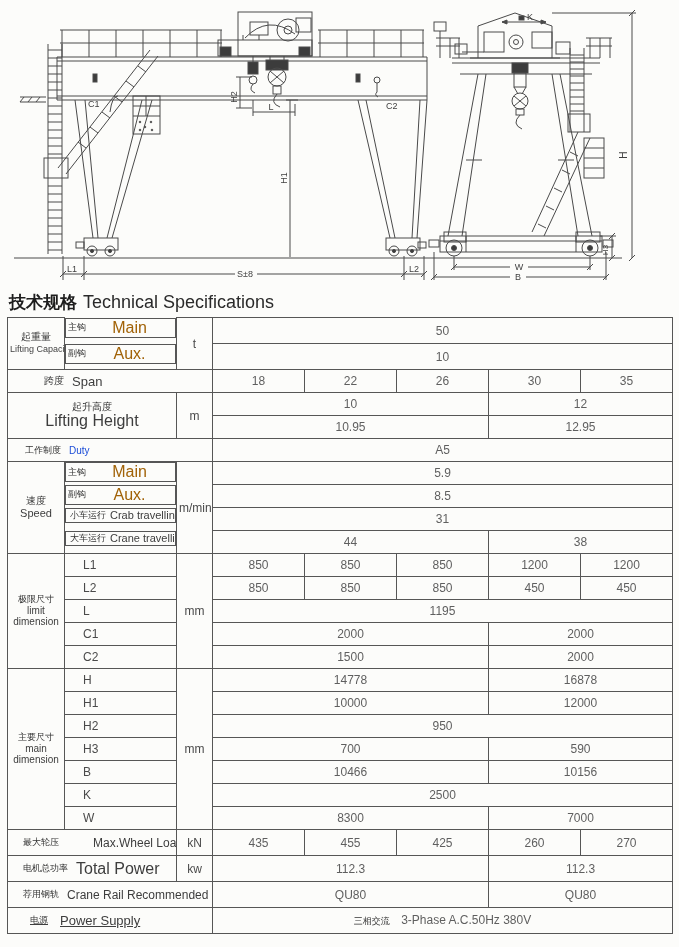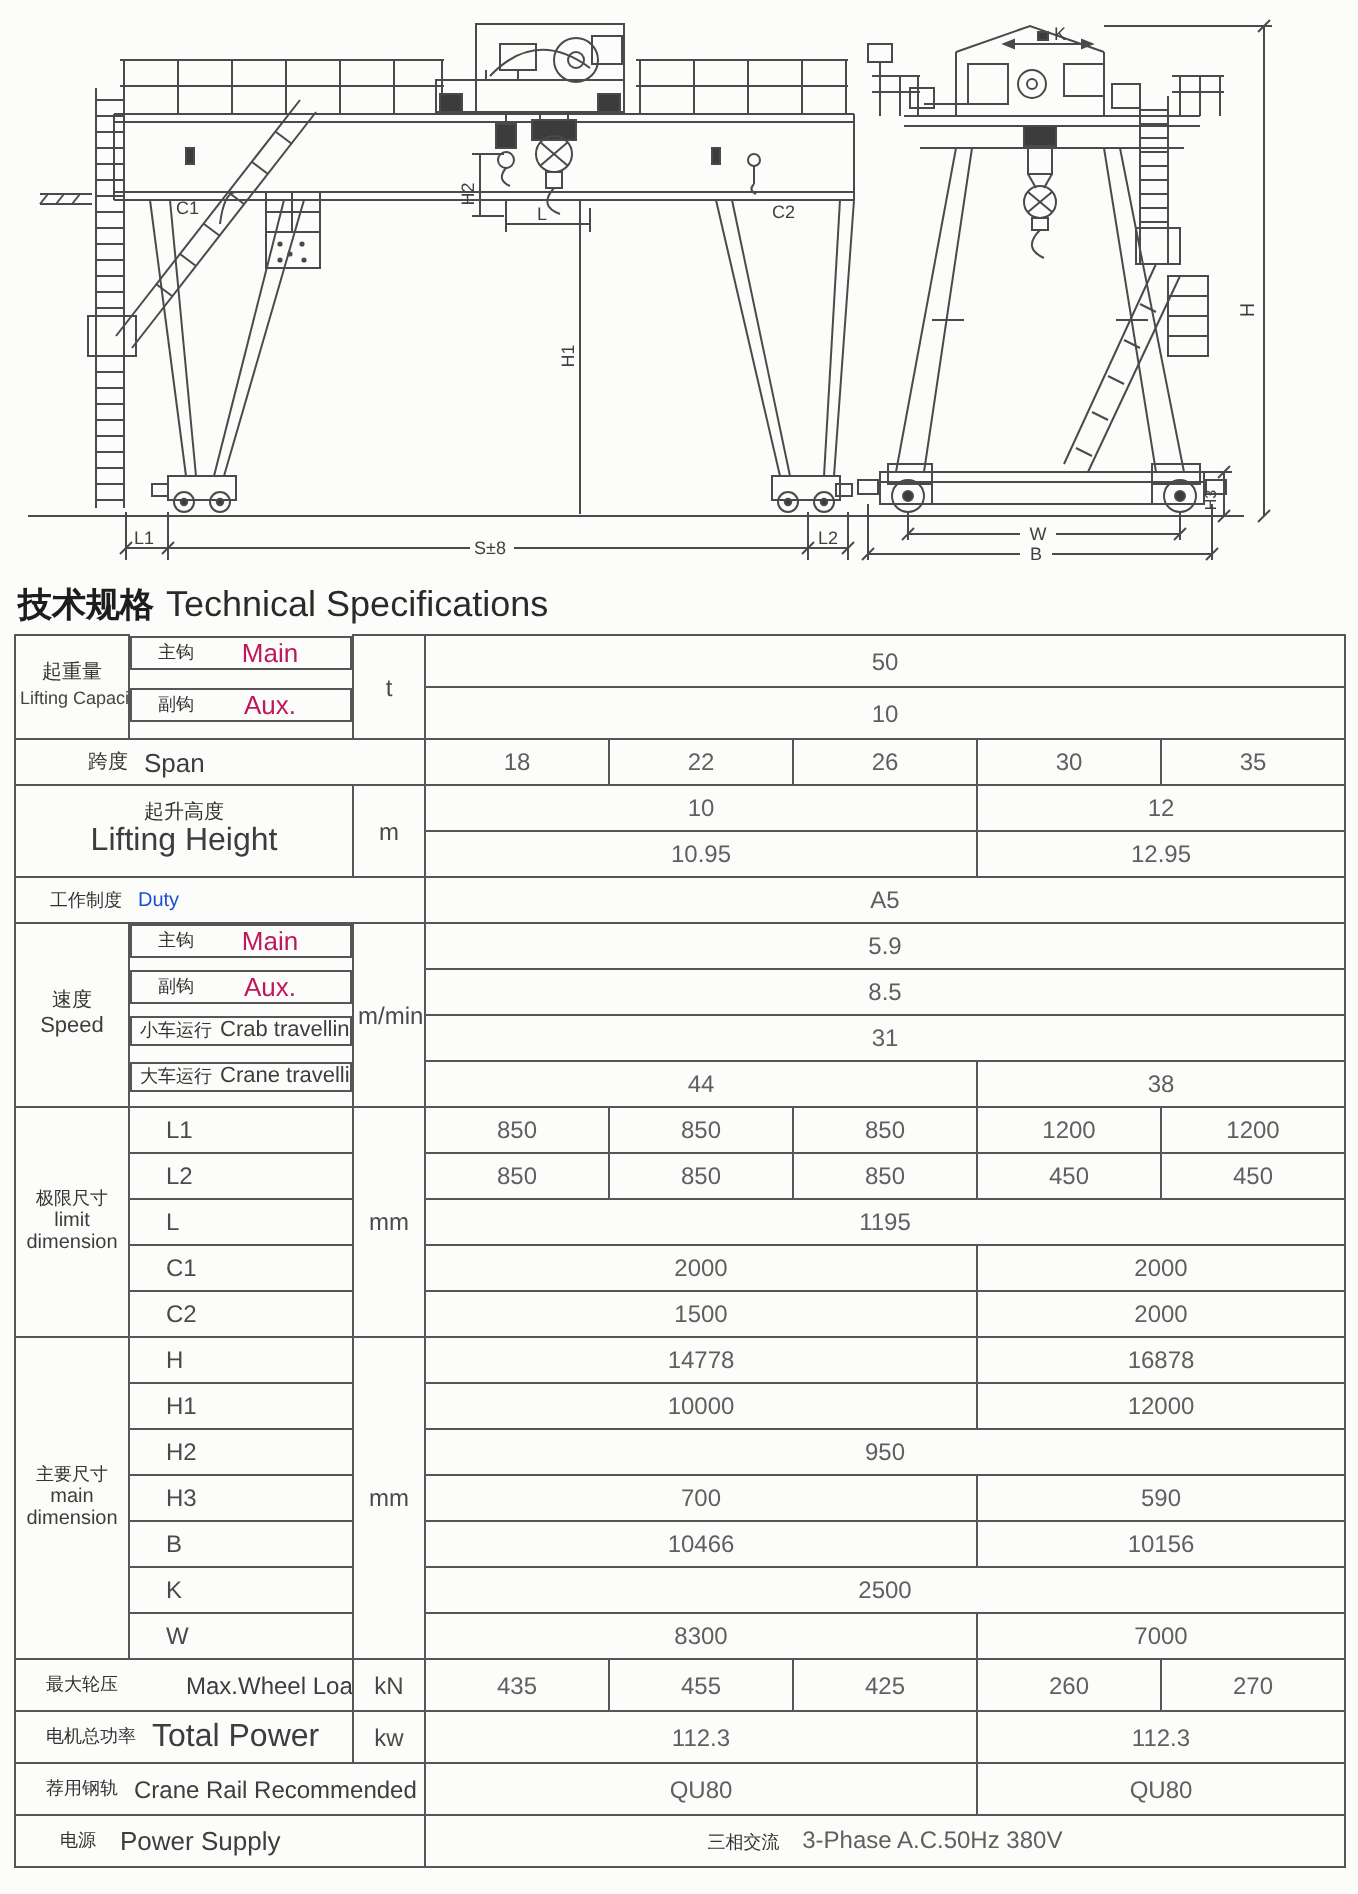--- a/index.html
+++ b/index.html
@@ -39,22 +39,22 @@
   }
   tr.r{height:23px;}
   tr.tall{height:26px;}
   .zh-s{font-size:9px;color:#333;}
   .zh-m{font-size:10px;color:#333;}
   .en-s{font-size:9px;color:#444;}
   .lblgrp{line-height:1.15;white-space:normal;}
   .lblgrp .zh-m{display:block;}
   .lblgrp .en-w{display:block;font-size:10px;color:#3d3d3d;white-space:normal;}
   .pair{display:flex;align-items:center;}
-  .pair .zh-s{margin-left:11px;}
-  .pair .en-c{flex:1;text-align:center;font-size:13px;color:#be185d;}
+  .pair .zh-s{}
+  .pair .en-c{flex:1;text-align:center;font-size:16px;color:#a16207;}
   .pair2{display:flex;align-items:center;gap:4px;padding-left:4px !important;}
   .pair2 .en-l{font-size:11px;color:#3d3d3d;}
   .lrow{display:flex;align-items:center;gap:8px;}
   .val{color:#5f5f5f;font-size:12px;}
   .dimlbl{text-align:left !important;padding-left:18px !important;color:#4a4a4a;}
   .unitc{color:#4a4a4a;font-size:11px;}
 </style>
 </head>
 <body>
 <div class="page">
@@ -607,21 +607,21 @@
       <span class="lrow">
               <span class="zh-s">荐用钢轨</span>
       <span style="font-size:12px;color:#3d3d3d;">Crane  Rail  Recommended</span>
             </span>
     </td>
     <td colspan="3" class="val">QU80</td>
     <td colspan="2" class="val">QU80</td>
   </tr>
 
   <tr class="tall">
-    <td colspan="3" style="text-align:right;padding-left:22px;">
+    <td colspan="3" style="text-align:right;padding-left:22px;text-decoration:underline;">
       <span class="lrow" style="gap:12px;">
               <span class="zh-s">电源</span>
       <span style="font-size:13px;color:#3d3d3d;">Power  Supply</span>
             </span>
     </td>
     <td colspan="5" class="val">
       <span class="zh-s">三相交流</span>
       <span style="margin-left:8px;">3-Phase  A.C.50Hz  380V</span>
     </td>
   </tr>

